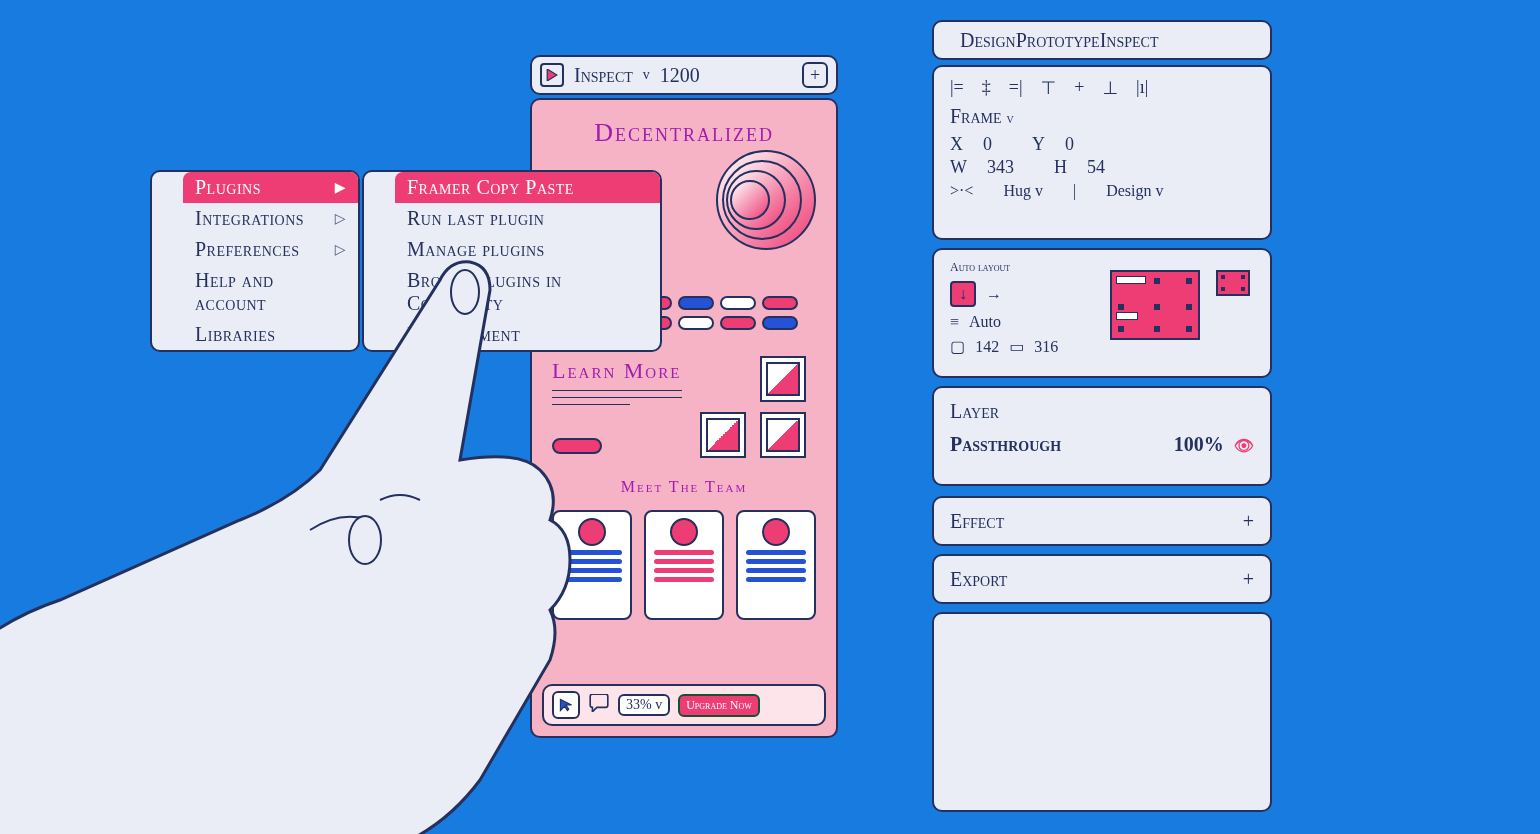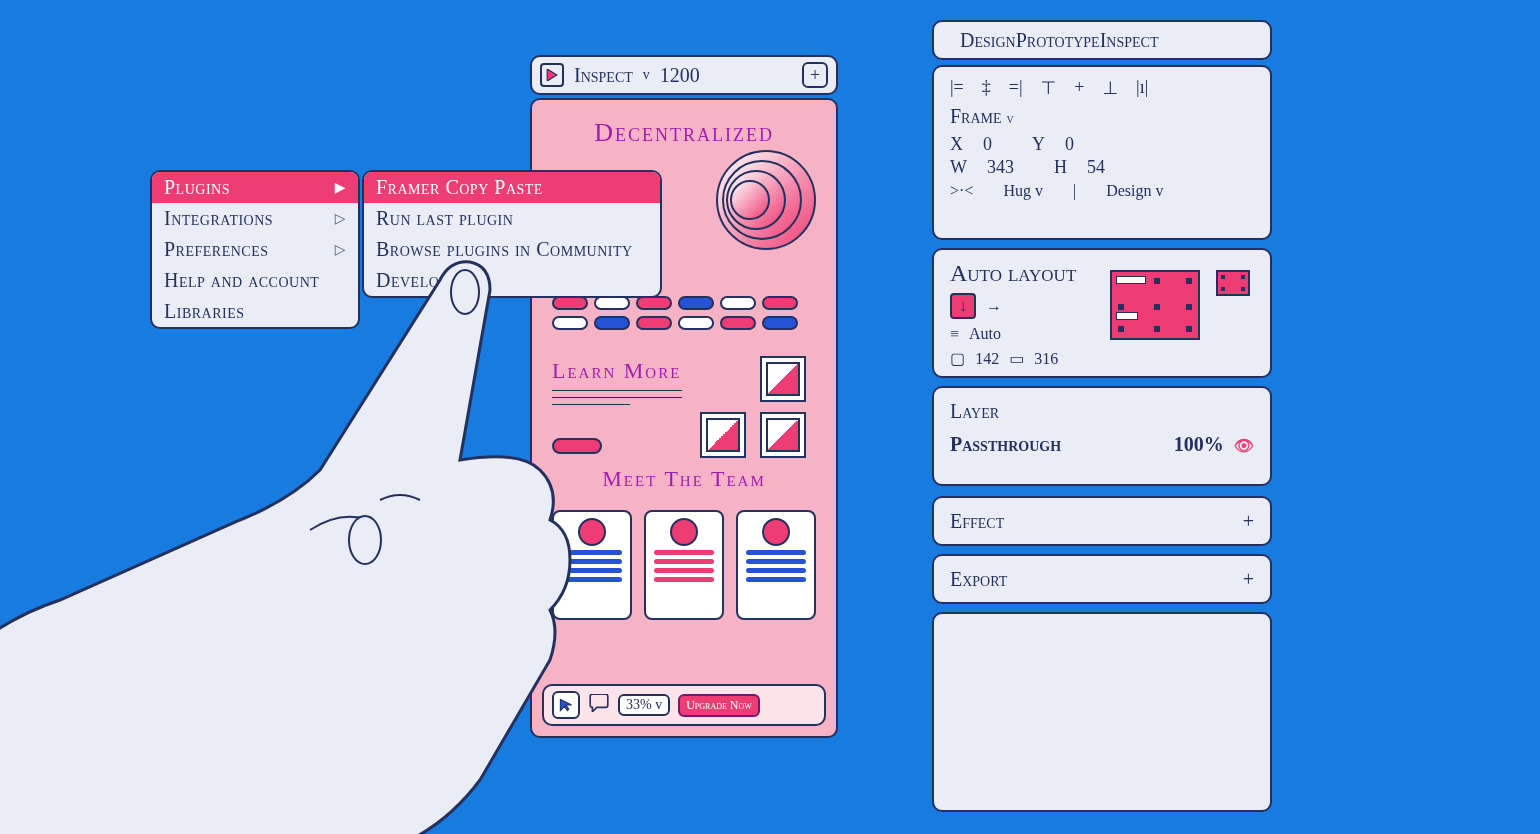--- a/index.html
+++ b/index.html
@@ -10,20 +10,21 @@
     font-family: "Comic Sans MS", "Segoe Script", cursive;
     color: #24315e;
     position: relative;
     overflow: hidden;
   }
   .panel {
     background: #eaedf5;
     border: 2px solid #24315e;
     border-radius: 10px;
     position: absolute;
+    padding-left: 31px;
   }
   
   .menu1 { left: 150px; top: 170px; width: 210px; }
   .menu2 { left: 362px; top: 170px; width: 300px; }
   .menu-item {
     padding: 4px 12px;
     font-size: 20px;
     font-variant: small-caps;
     display: flex;
     justify-content: space-between;
@@ -60,32 +61,32 @@
 
   .st2 { font-size:22px; position:absolute; top:258px; left:20px;}
   .lines { position:absolute; top:290px; left:20px; width:130px;}
   .lines div { height:1px; background:#24315e; margin-bottom:6px;}
   .lines div:nth-child(3){width:60%;}
   .btn-pill { position:absolute; top:338px; left:20px; width:50px; height:16px; background:#ee3c74; border:2px solid #24315e; border-radius:10px;}
 
   .tile { width:46px; height:46px; border:2px solid #24315e; background:#fff; position:absolute;}
   .tile::after { content:""; position:absolute; inset:4px; border:2px solid #24315e; background:linear-gradient(to top left, #ee3c74 50%, #fff 50%);}
 
-  .st3 { font-size:22px; position:absolute; top:366px; width:100%; text-align:center;}
+  .st3 { font-size:16px; position:absolute; top:378px; width:100%; text-align:center;}
   .team-row { position:absolute; top:410px; width:100%; display:flex; justify-content:center; gap:12px;}
   .team-card { width:80px; height:110px; background:#fff; border:2px solid #24315e; border-radius:8px; padding:6px; display:flex; flex-direction:column; align-items:center; gap:4px;}
   .team-card .circ { width:28px; height:28px; border-radius:50%; border:2px solid #24315e;}
   .team-card .bar { width:60px; height:5px; border-radius:3px;}
   .team-card.blue .circ{background:#ee3c74;} .team-card.blue .bar{background:#2652d6;}
   .team-card.pink .circ{background:#ee3c74;} .team-card.pink .bar{background:#ee3c74;}
 
   .footer-bar { position:absolute; bottom:10px; left:10px; right:10px; height:42px; background:#fde4eb; border:2px solid #24315e; border-radius:10px; display:flex; align-items:center; gap:8px; padding:0 8px;}
   .footer-bar .sq { width:28px;height:28px;border:2px solid #24315e;border-radius:6px;background:#fff;display:flex;align-items:center;justify-content:center;}
   .footer-bar .zoom { border:2px solid #24315e; border-radius:6px; padding:1px 6px; font-size:14px; background:#fff;}
-  .footer-bar .upgrade { background:#ee3c74; color:#fff; border:2px solid #701a75; border-radius:6px; padding:2px 6px; font-size:12px; font-variant:small-caps;}
+  .footer-bar .upgrade { background:#ee3c74; color:#fff; border:2px solid #14532d; border-radius:6px; padding:2px 6px; font-size:12px; font-variant:small-caps;}
 
   
   .tabs { left: 932px; top: 20px; width: 340px; height:40px; display:flex; align-items:center; padding:0 26px; }
   .tabs span { font-variant:small-caps; font-size:20px; }
 
   .frame-panel { left:932px; top:65px; width:340px; height:175px; padding:10px 16px; font-size:18px;}
   .align-row { display:flex; gap:18px; font-size:18px; margin-bottom:6px;}
   .frame-panel .frame-label{ font-variant:small-caps; font-size:20px; margin-bottom:6px;}
   .kv-row { display:flex; gap:40px; font-size:18px; margin-bottom:2px;}
   .kv { display:flex; gap:20px;}
@@ -216,20 +217,23 @@
       <span>Libraries</span>
     </div>
 </div>
 
 <div class="panel menu2">
   <div class="menu-item active">
       <span>Framer Copy Paste</span>
     </div>
   <div class="menu-item">
       <span>Run last plugin</span>
+    </div>
+  <div class="menu-item">
+      <span>Manage plugins</span>
     </div>
   <div class="menu-item">
       <span>Browse plugins in Community</span>
     </div>
   <div class="menu-item">
       <span>Development</span>
     </div>
 </div>
 
 <div class="panel tabs">
@@ -271,21 +275,21 @@
   </div>
   <div class="hug-row">
     <span>&gt;·&lt;</span>
     <span><span>Hug</span> v</span>
     <span>|</span>
     <span><span>Design</span> v</span>
   </div>
 </div>
 
 <div class="panel auto-panel">
-  <div style="font-variant:small-caps;font-size:24px;margin-bottom:6px;">Auto layout</div>
+  <div style="font-variant:small-caps;font-size:12px;margin-bottom:6px;">Auto layout</div>
   <div class="row">
     <div class="dirbox">↓</div>
     <span>→</span>
   </div>
   <div class="row">
     <span>≡</span>
     <span>Auto</span>
   </div>
   <div class="row">
     <span>▢</span>

